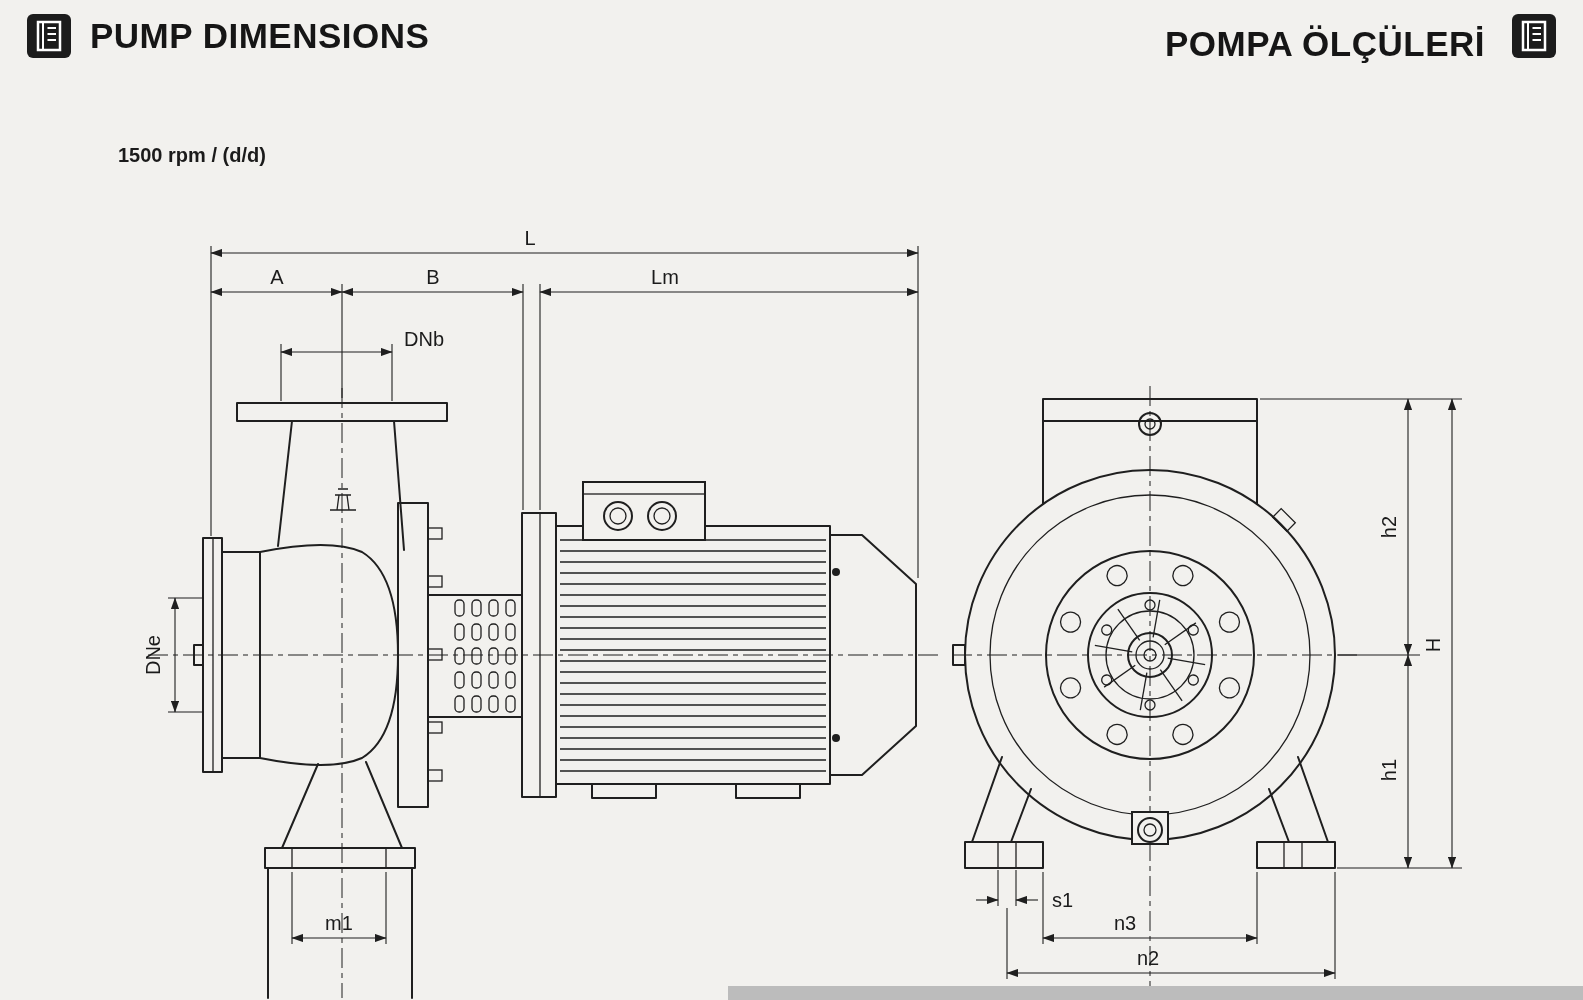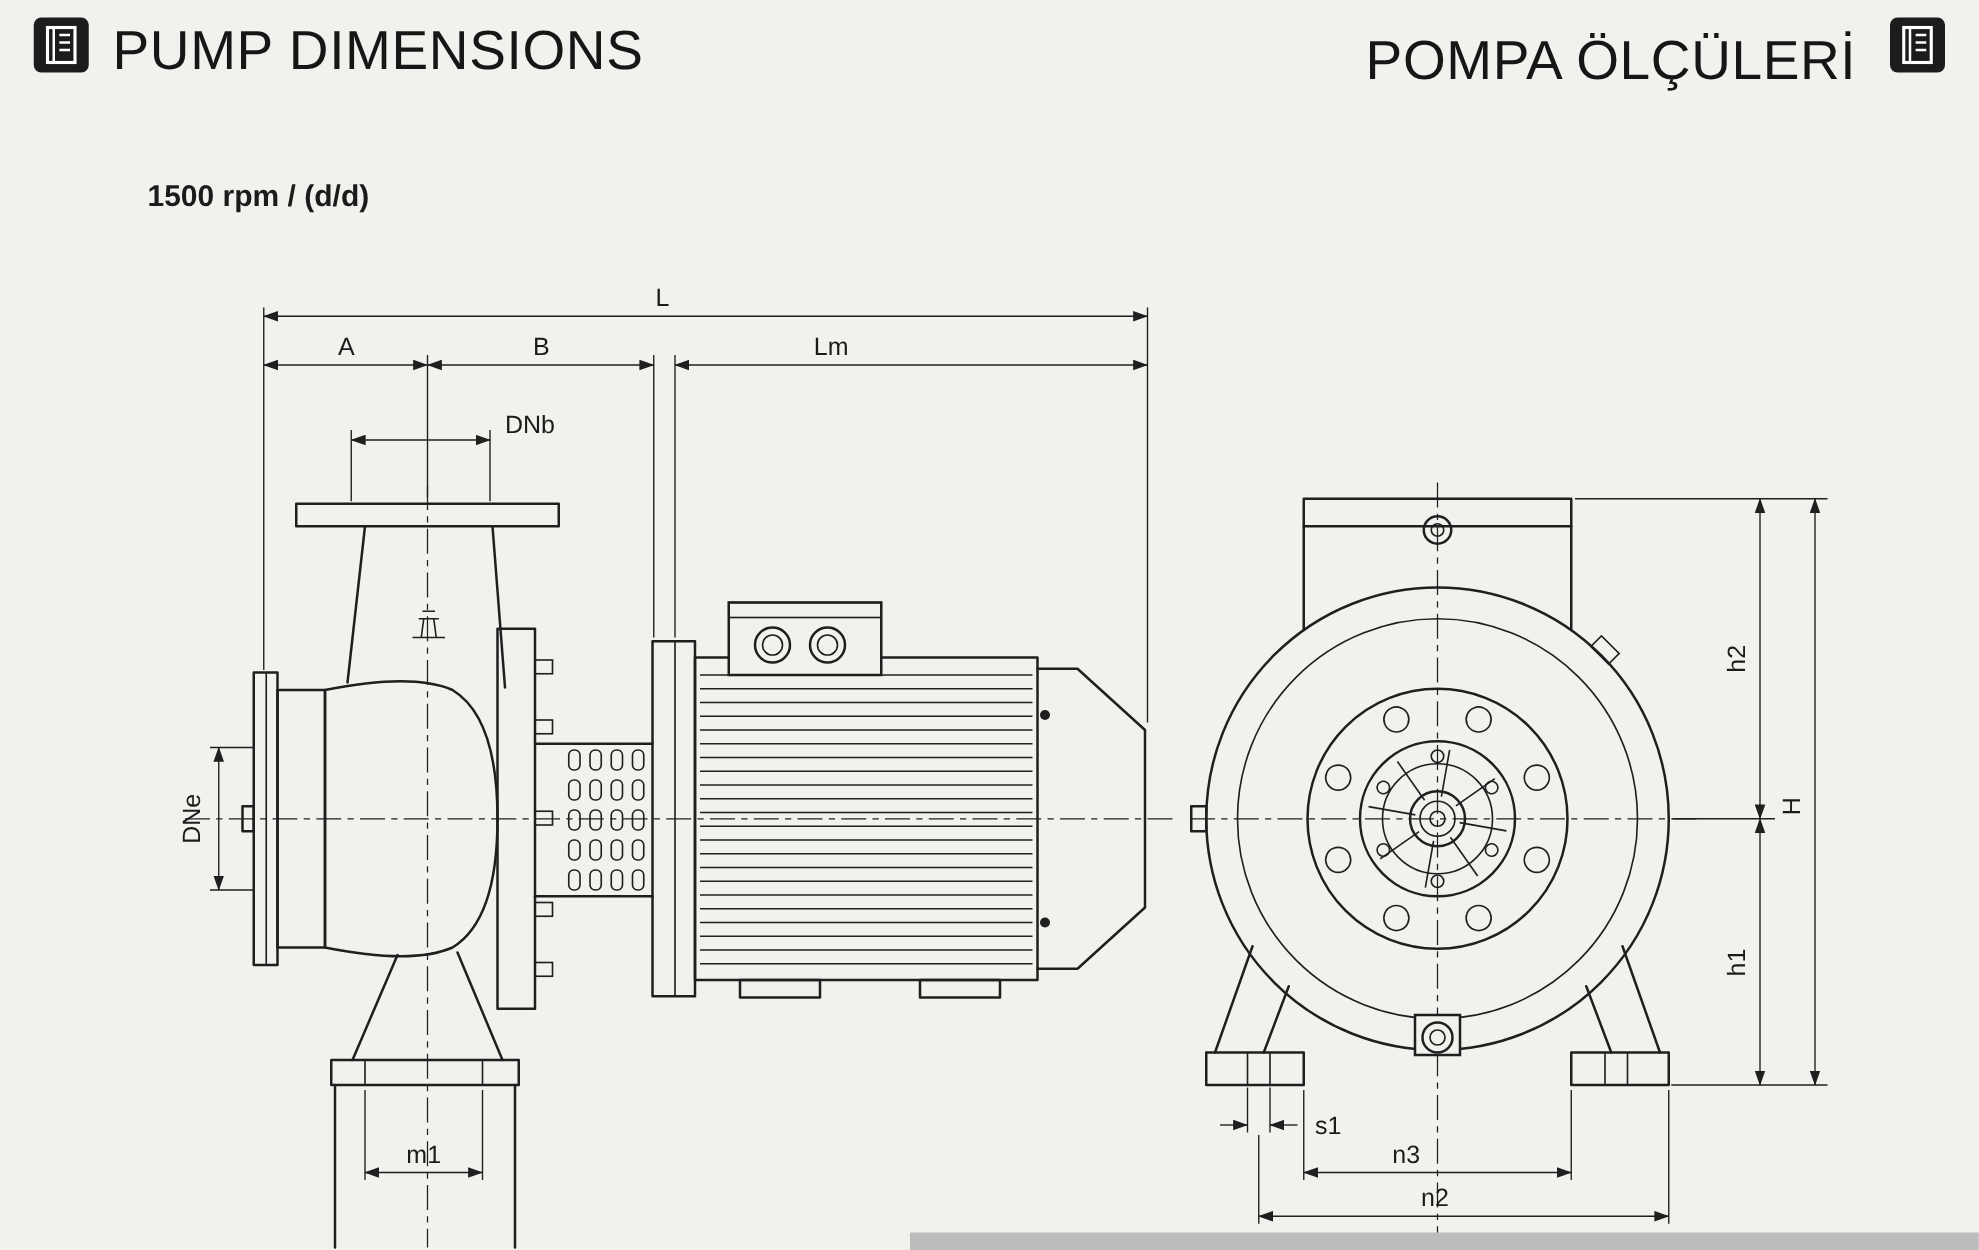--- a/index.html
+++ b/index.html
@@ -2,27 +2,27 @@
 <html><head>
 <meta charset="utf-8">
 <style>
   html,body{margin:0;padding:0;}
   body{
     width:1583px;height:1000px;position:relative;overflow:hidden;
     background:#f2f1ee;
     font-family:"Liberation Sans", sans-serif;
     color:#1b1b1b;
   }
-  .hdr-title{position:absolute;font-weight:400;font-size:44px;letter-spacing:.5px;color:#161616;}
+  .hdr-title{position:absolute;font-weight:700;font-size:35px;letter-spacing:.5px;color:#161616;}
   #title-left{left:90px;top:16px;}
   #title-right{right:98px;top:24px;}
   .hdr-icon{position:absolute;width:46px;height:46px;}
   #icon-left{left:26px;top:13px;}
   #icon-right{right:26px;top:13px;}
-  #subtitle{position:absolute;left:118px;top:144px;font-size:24px;font-weight:700;color:#1b1b1b;}
+  #subtitle{position:absolute;left:118px;top:144px;font-size:20px;font-weight:700;color:#1b1b1b;}
   #drawing{position:absolute;left:0;top:0;}
   #bottom-bar{position:absolute;left:728px;top:986px;width:855px;height:14px;background:#bcbcbc;}
 
   
   .out{fill:none;stroke:#1f1f1f;stroke-width:2;stroke-linejoin:round;stroke-linecap:round;}
   .thin{fill:none;stroke:#1f1f1f;stroke-width:1.3;}
   .fillbg{fill:#f2f1ee;stroke:#1f1f1f;stroke-width:2;}
   .darkfill{fill:#1f1f1f;stroke:none;}
   .cl{stroke:#1f1f1f;stroke-width:1;fill:none;stroke-dasharray:20 5 5 5;}
   .ext{stroke:#1f1f1f;stroke-width:1.1;fill:none;}

